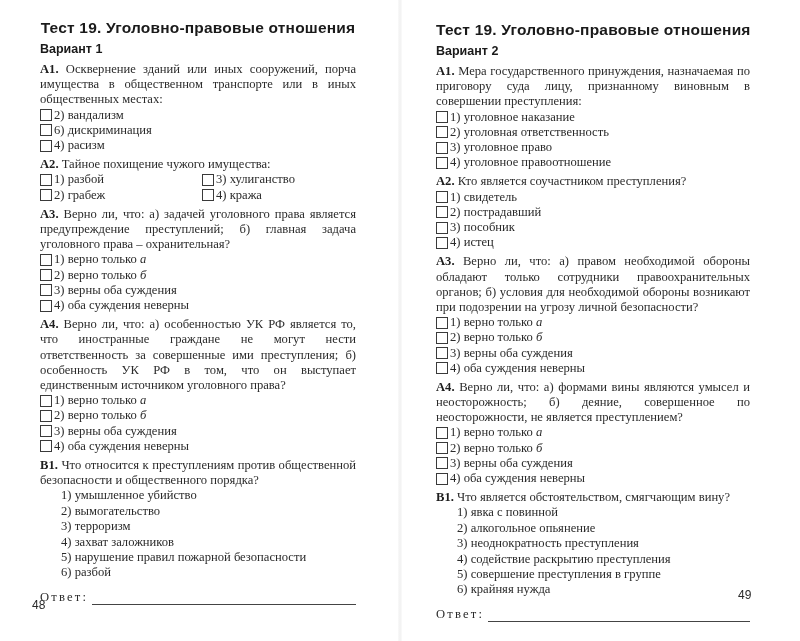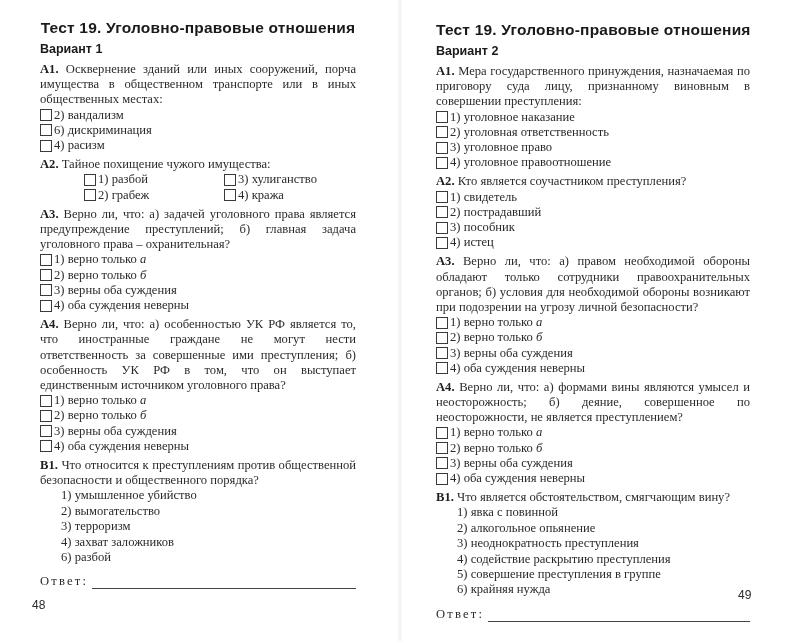--- a/index.html
+++ b/index.html
@@ -35,21 +35,21 @@
   }
   .q-num { font-weight: bold; color: #1e1e1e; }
   .opt {
     display: flex; align-items: center; height: 15.2px; font-size: 12.6px;
     line-height: 15.2px; white-space: nowrap;
   }
   .cb {
     display: inline-block; width: 10px; height: 10px;
     border: 1px solid #3a3a3a; background: #fff; margin-right: 2px; flex: 0 0 auto;
   }
-  .opt-grid { display: grid; grid-template-columns: 1fr 1fr; margin-left: 44px; }
+  .opt-grid { display: grid; grid-template-columns: 1fr 1fr; }
   .opt-grid .opt:nth-child(odd) {}
   .ital { font-style: italic; }
   .b-opt { padding-left: 21px; font-size: 12.6px; line-height: 15.4px; white-space: nowrap; }
   .answer {
     display: flex; align-items: flex-end; margin-top: 8px; font-size: 12.6px; height: 16px;
   }
   .answer-label { letter-spacing: 2.2px; white-space: nowrap; }
   .answer-line {
     flex: 1; border-bottom: 1px solid #444; margin-left: 4px; height: 12px;
   }
@@ -137,20 +137,21 @@
           <span>4) оба суждения неверны</span>
         </div>
     </div>
 
     <div class="q">
       <div class="q-text"><span class="q-num">В1.</span> <span>Что относится к преступлениям против общественной безопасности и общественного порядка?</span></div>
       <div class="b-opt">1) умышленное убийство</div>
       <div class="b-opt">2) вымогательство</div>
       <div class="b-opt">3) терроризм</div>
       <div class="b-opt">4) захват заложников</div>
+      <div class="b-opt">5) нарушение правил пожарной безопасности</div>
       <div class="b-opt">6) разбой</div>
     </div>
 
     <div class="answer">
       <span class="answer-label">Ответ:</span>
       <span class="answer-line"></span>
     </div>
   </div>
   <div class="page-num" style="left:32px; top:598px;">48</div>
 </div>

